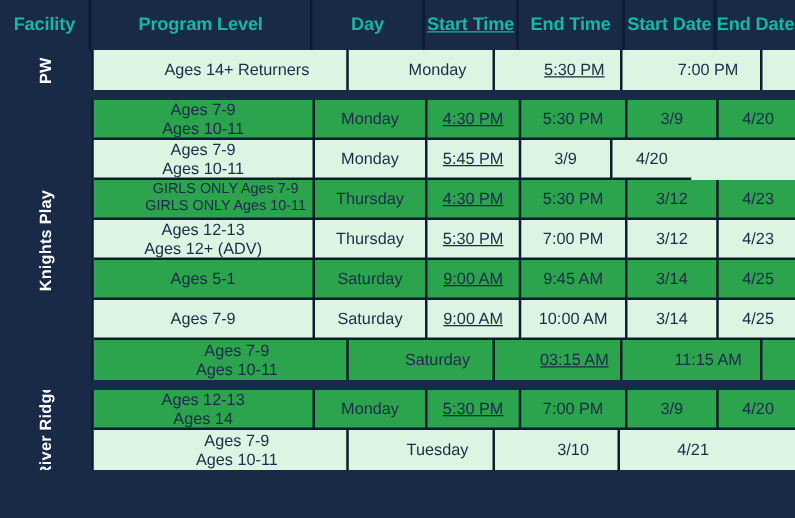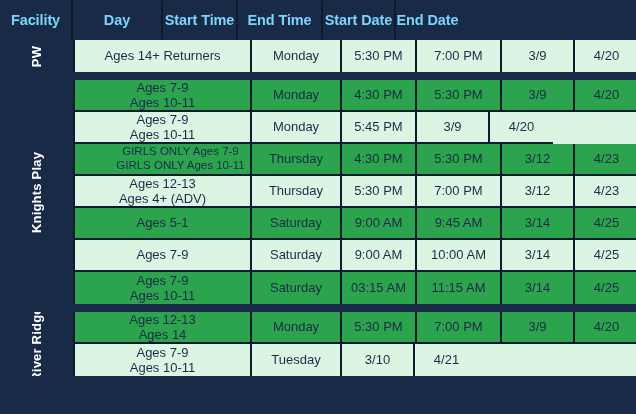--- a/index.html
+++ b/index.html
@@ -28,35 +28,35 @@
   .header-row {
     display: flex;
     height: 40px;
     background: #192a47;
     flex: 0 0 40px;
   }
   .header-cell {
     display: flex;
     align-items: center;
     justify-content: center;
-    color: #7dd3fc;
+    color: #14b8a6;
     font-weight: bold;
     font-size: 14.5px;
     letter-spacing: -0.1px;
     border-right: 2px solid #0e1a2e;
     text-align: center;
     white-space: nowrap;
   }
   .header-cell:last-child { border-right: none; }
 
   
   .c-facility { flex: 0 0 73px; }
   .c-program  { flex: 0 0 177px; }
   .c-day      { flex: 0 0 90px; }
-  .c-stime    { flex: 0 0 75px; }
+  .c-stime    { flex: 0 0 75px; text-decoration: underline; }
   .c-etime    { flex: 0 0 85px; }
   .c-sdate    { flex: 0 0 73px; }
   .c-edate    { flex: 0 0 63px; }
 
   
   .facility-group {
     display: flex;
     background: #192a47;
   }
   .group-spacer {
@@ -104,38 +104,39 @@
     text-align: center;
     font-size: 13px;
     color: #1c2b47;
     border-right: 2px solid #0e1a2e;
     border-bottom: 2px solid #0e1a2e;
     line-height: 1.18;
     padding: 2px 2px;
     overflow: hidden;
   }
   .data-cell:last-child { border-right: none; }
-  .data-row:last-child .data-cell { border-bottom: none; }
+  .data-row:last-child .data-cell { border-bottom: none; margin-left: 27px; }
 
   .data-cell .line { display: block; }
   .data-cell.small { font-size: 11.5px; padding-left: 38px; }
 
   .bottom-pad {
     flex: 1 1 auto;
     background: #192a47;
     min-height: 8px;
   }
 </style>
 </head>
 <body>
 
 <div class="schedule-table">
 
   <div class="header-row">
     <div class="header-cell c-facility">Facility</div>
+    <div class="header-cell c-program">Program Level</div>
     <div class="header-cell c-day">Day</div>
     <div class="header-cell c-stime">Start Time</div>
     <div class="header-cell c-etime">End Time</div>
     <div class="header-cell c-sdate">Start Date</div>
     <div class="header-cell c-edate">End Date</div>
   </div>
 
   <div id="groups-container">
       <div class="facility-group" style="height: 32px;">
         <div class="facility-label">
@@ -188,21 +189,21 @@
             </div>
             <div class="data-cell c-day">Thursday</div>
             <div class="data-cell c-stime">4:30 PM</div>
             <div class="data-cell c-etime">5:30 PM</div>
             <div class="data-cell c-sdate">3/12</div>
             <div class="data-cell c-edate">4/23</div>
           </div>
           <div class="data-row mint" style="height: 32px;">
             <div class="data-cell c-program">
               <span class="line">Ages 12-13</span>
-              <span class="line">Ages 4+ (ADV)</span>
+              <span class="line">Ages 12+ (ADV)</span>
             </div>
             <div class="data-cell c-day">Thursday</div>
             <div class="data-cell c-stime">5:30 PM</div>
             <div class="data-cell c-etime">7:00 PM</div>
             <div class="data-cell c-sdate">3/12</div>
             <div class="data-cell c-edate">4/23</div>
           </div>
           <div class="data-row green" style="height: 32px;">
             <div class="data-cell c-program">
               <span class="line">Ages 5-1</span>

